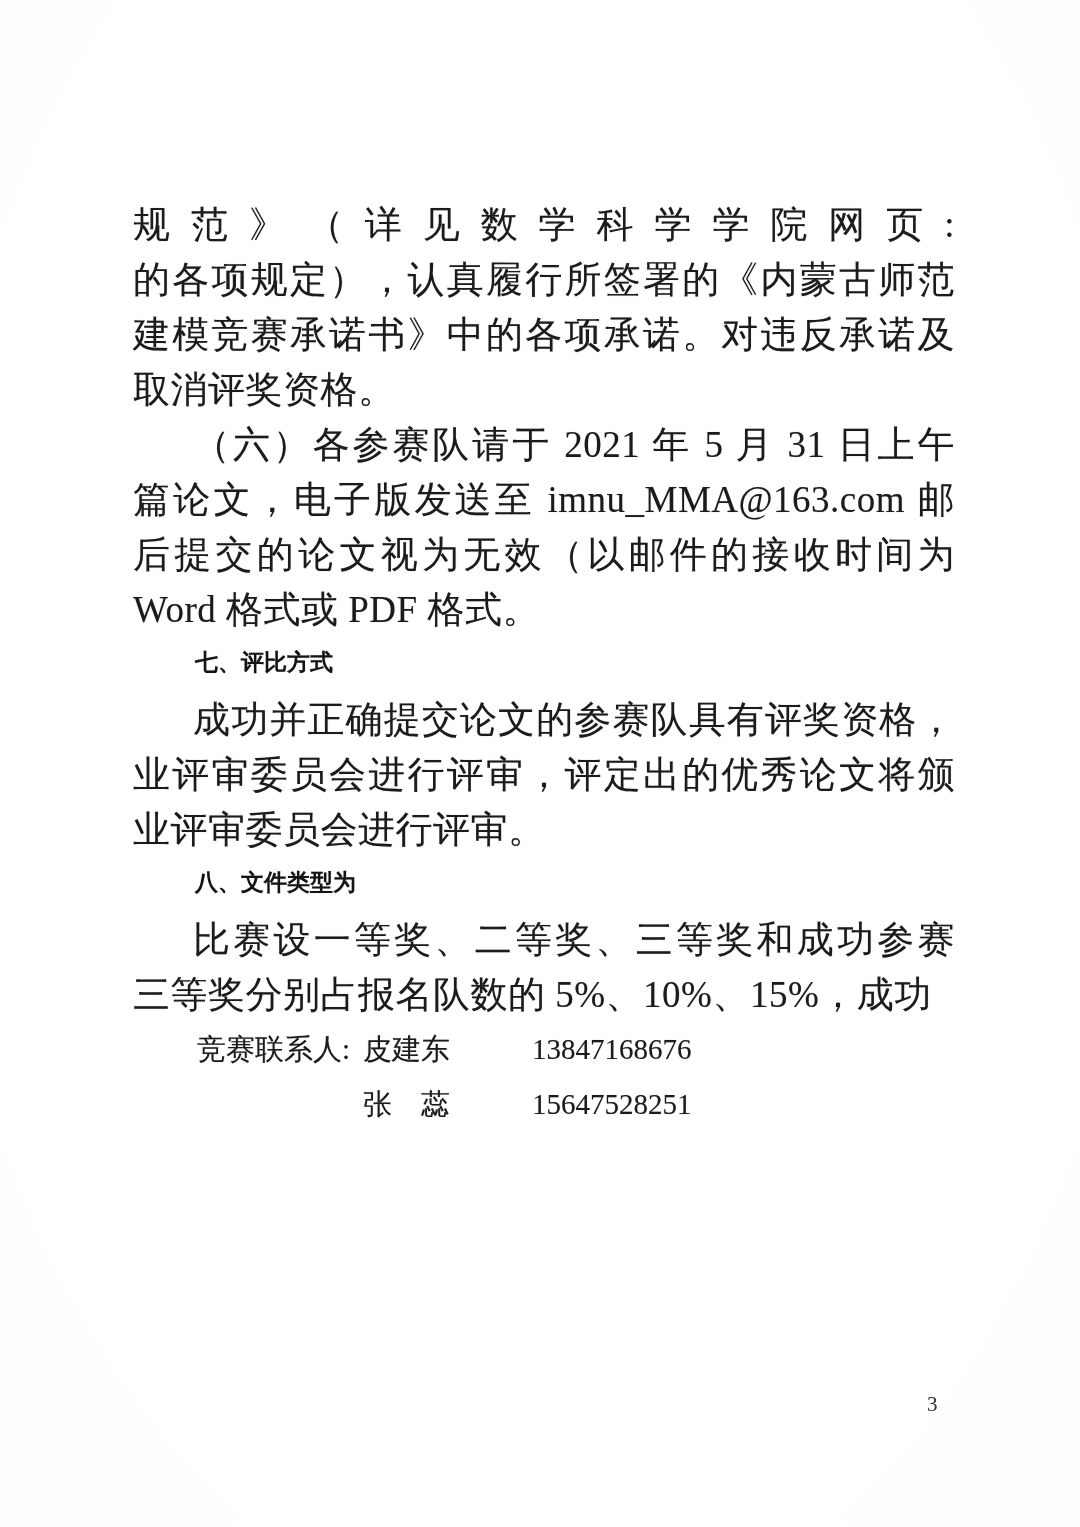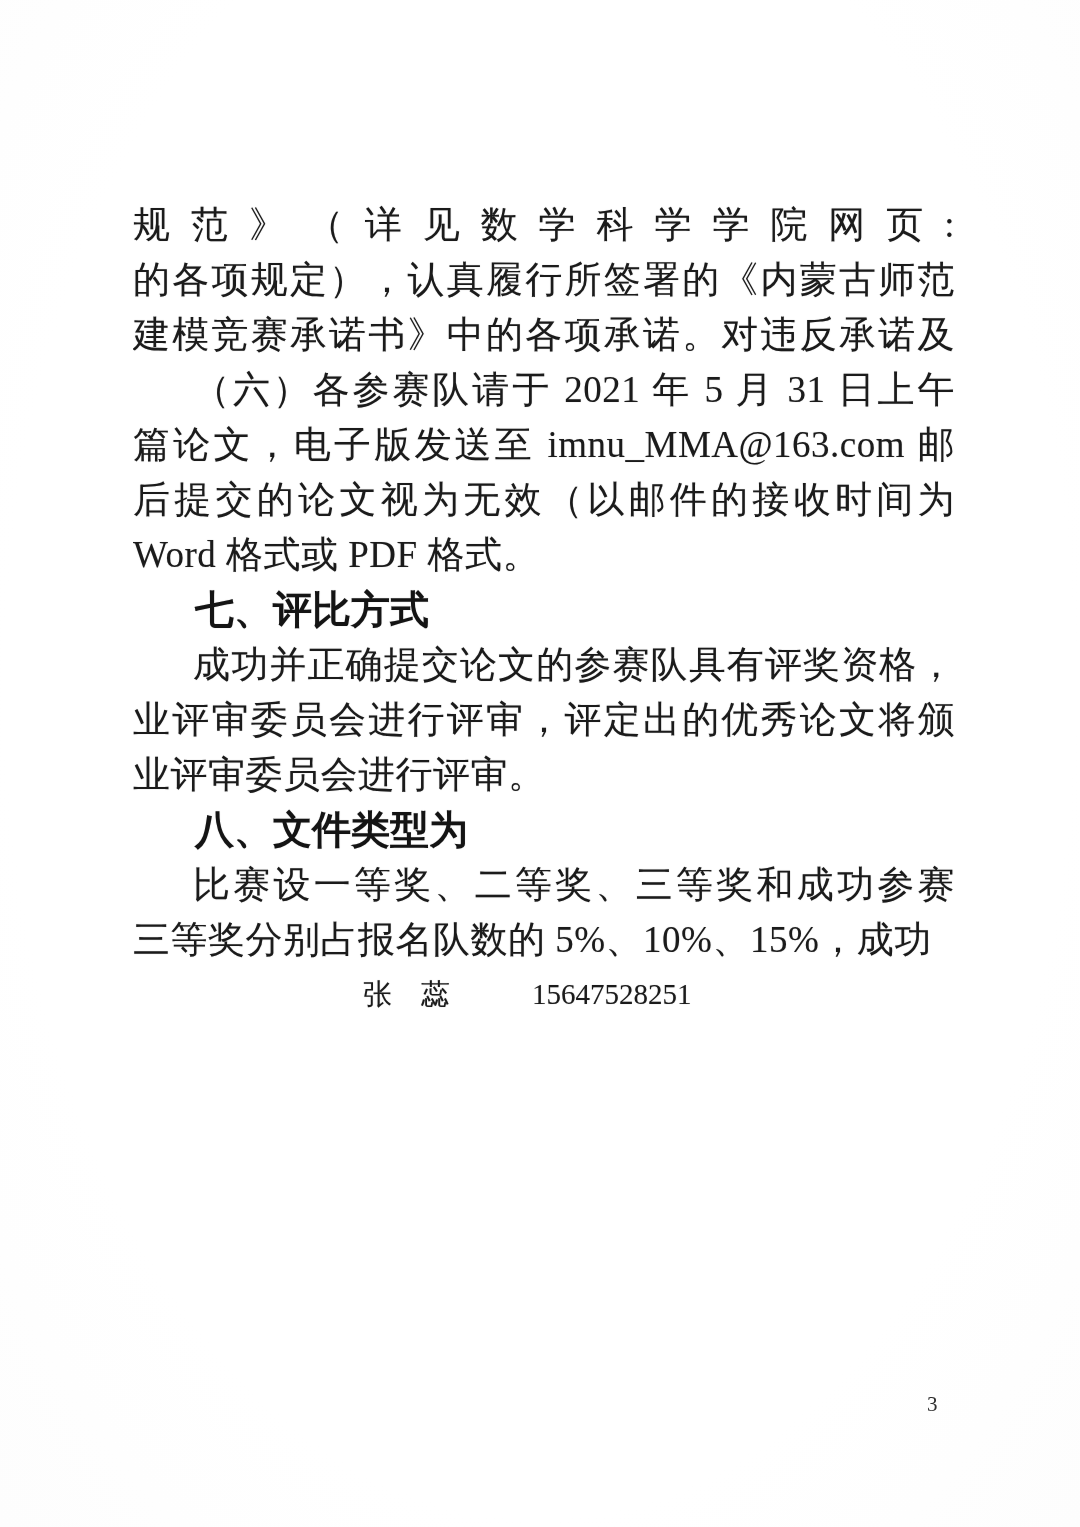--- a/index.html
+++ b/index.html
@@ -42,23 +42,23 @@
     text-align: left;
     text-align-last: left;
   }
   .line.ind {
     padding-left: 60px;
   }
   .heading {
     height: 55px;
     line-height: 55px;
     padding-left: 62px;
-    font-size: 39px;
+    font-size: 23px;
     font-weight: 700;
-    font-family: Liberation Sans, sans-serif;
+    font-family: Liberation Mono, monospace;
     color: #141414;
     text-align: left;
     text-align-last: left;
     text-shadow: 0 0 1px rgba(30,30,30,0.3);
   }
   .contact-row {
     height: 55px;
     line-height: 55px;
     font-size: 29px;
     padding-left: 64px;
@@ -92,37 +92,41 @@
 </style>
 </head>
 <body>
 
 <div class="paper">
   <div class="text-column">
 
     <div class="line">规范》（详见数学科学学院网页: http://math.imnu.edu.cn）中</div>
     <div class="line">的各项规定），认真履行所签署的《内蒙古师范大学第四届数学</div>
     <div class="line">建模竞赛承诺书》中的各项承诺。对违反承诺及相关规定的论文，</div>
+    <div class="line last">取消评奖资格。</div>
 
     <div class="line ind">（六）各参赛队请于 2021 年 5 月 31 日上午 8:00 前提交一</div>
     <div class="line">篇论文，电子版发送至 imnu_MMA@163.com 邮箱。在截止时间之</div>
     <div class="line">后提交的论文视为无效（以邮件的接收时间为准）。文件类型为</div>
     <div class="line last">Word 格式或 PDF 格式。</div>
 
     <div class="heading">七、评比方式</div>
     <div class="line ind">成功并正确提交论文的参赛队具有评奖资格，本次比赛由专</div>
     <div class="line">业评审委员会进行评审，评定出的优秀论文将颁发内蒙古师范大</div>
     <div class="line last">业评审委员会进行评审。</div>
 
     <div class="heading">八、文件类型为</div>
     <div class="line ind">比赛设一等奖、二等奖、三等奖和成功参赛奖。其中一、二、</div>
     <div class="line last">三等奖分别占报名队数的 5%、10%、15%，成功参赛奖若干名。</div>
 
 
     <div class="contact-row">
+      <span class="contact-label">竞赛联系人: </span><span class="contact-name">皮建东</span><span class="contact-phone">13847168676</span>
+    </div>
+    <div class="contact-row">
       <span class="contact-label"></span><span class="contact-name">张　蕊</span><span class="contact-phone">15647528251</span>
     </div>
 
 
   </div>
 
   <div class="page-number">3</div>
 </div>
 
 </body></html>

